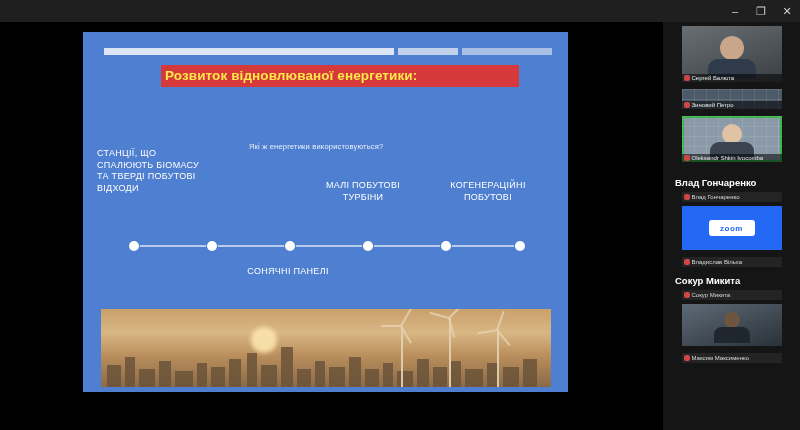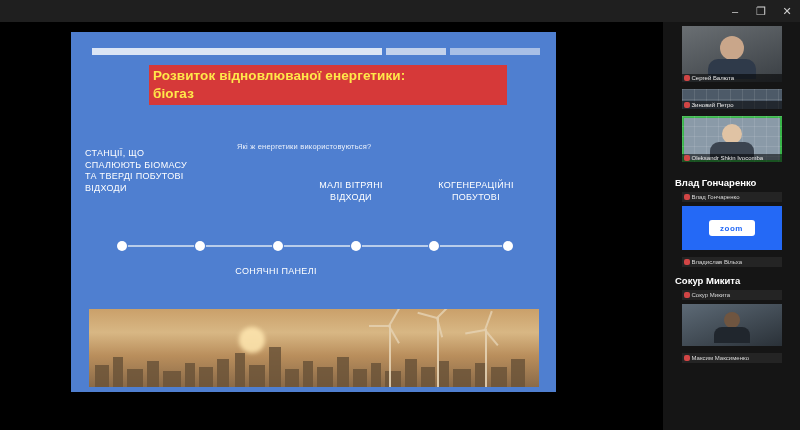--- a/index.html
+++ b/index.html
@@ -46,21 +46,21 @@
   .stage {
     position: absolute;
     top: 22px;
     left: 0;
     width: 663px;
     height: 408px;
     background: #000;
   }
   .slide {
     position: absolute;
-    left: 71px;
+    left: 83px;
     top: 10px;
     width: 485px;
     height: 360px;
     background: #4f7fd0;
     overflow: hidden;
     text-decoration: underline;
   }
 
   
   .bars {
@@ -324,28 +324,27 @@
     <div class="slide">
 
       <div class="bars">
         <div class="bar b1"></div>
         <div class="bar b2"></div>
         <div class="bar b3"></div>
       </div>
 
       <div class="slide-title">
         <span>Розвиток відновлюваної енергетики:</span>
-        <span class="line2">біогаз</span>
       </div>
 
       <div class="subq">Які  ж енергетики використовуються?</div>
 
       <div class="tl-label" style="left:14px; top:116px; width:110px; text-align:left;">СТАНЦІЇ, ЩО СПАЛЮЮТЬ БІОМАСУ ТА ТВЕРДІ ПОБУТОВІ ВІДХОДИ</div>
 
-      <div class="tl-label" style="left:240px; top:148px; width:80px;">МАЛІ ВІТРЯНІ ВІДХОДИ</div>
+      <div class="tl-label" style="left:240px; top:148px; width:80px;">МАЛІ ПОБУТОВІ ТУРБІНИ</div>
 
       <div class="tl-label" style="left:360px; top:148px; width:90px;">КОГЕНЕРАЦІЙНІ ПОБУТОВІ</div>
 
       <div class="timeline">
         <div class="dot" style="left:0px;"></div>
         <div class="dot" style="left:78px;"></div>
         <div class="dot" style="left:156px;"></div>
         <div class="dot" style="left:234px;"></div>
         <div class="dot" style="left:312px;"></div>
         <div class="dot" style="left:386px;"></div>

